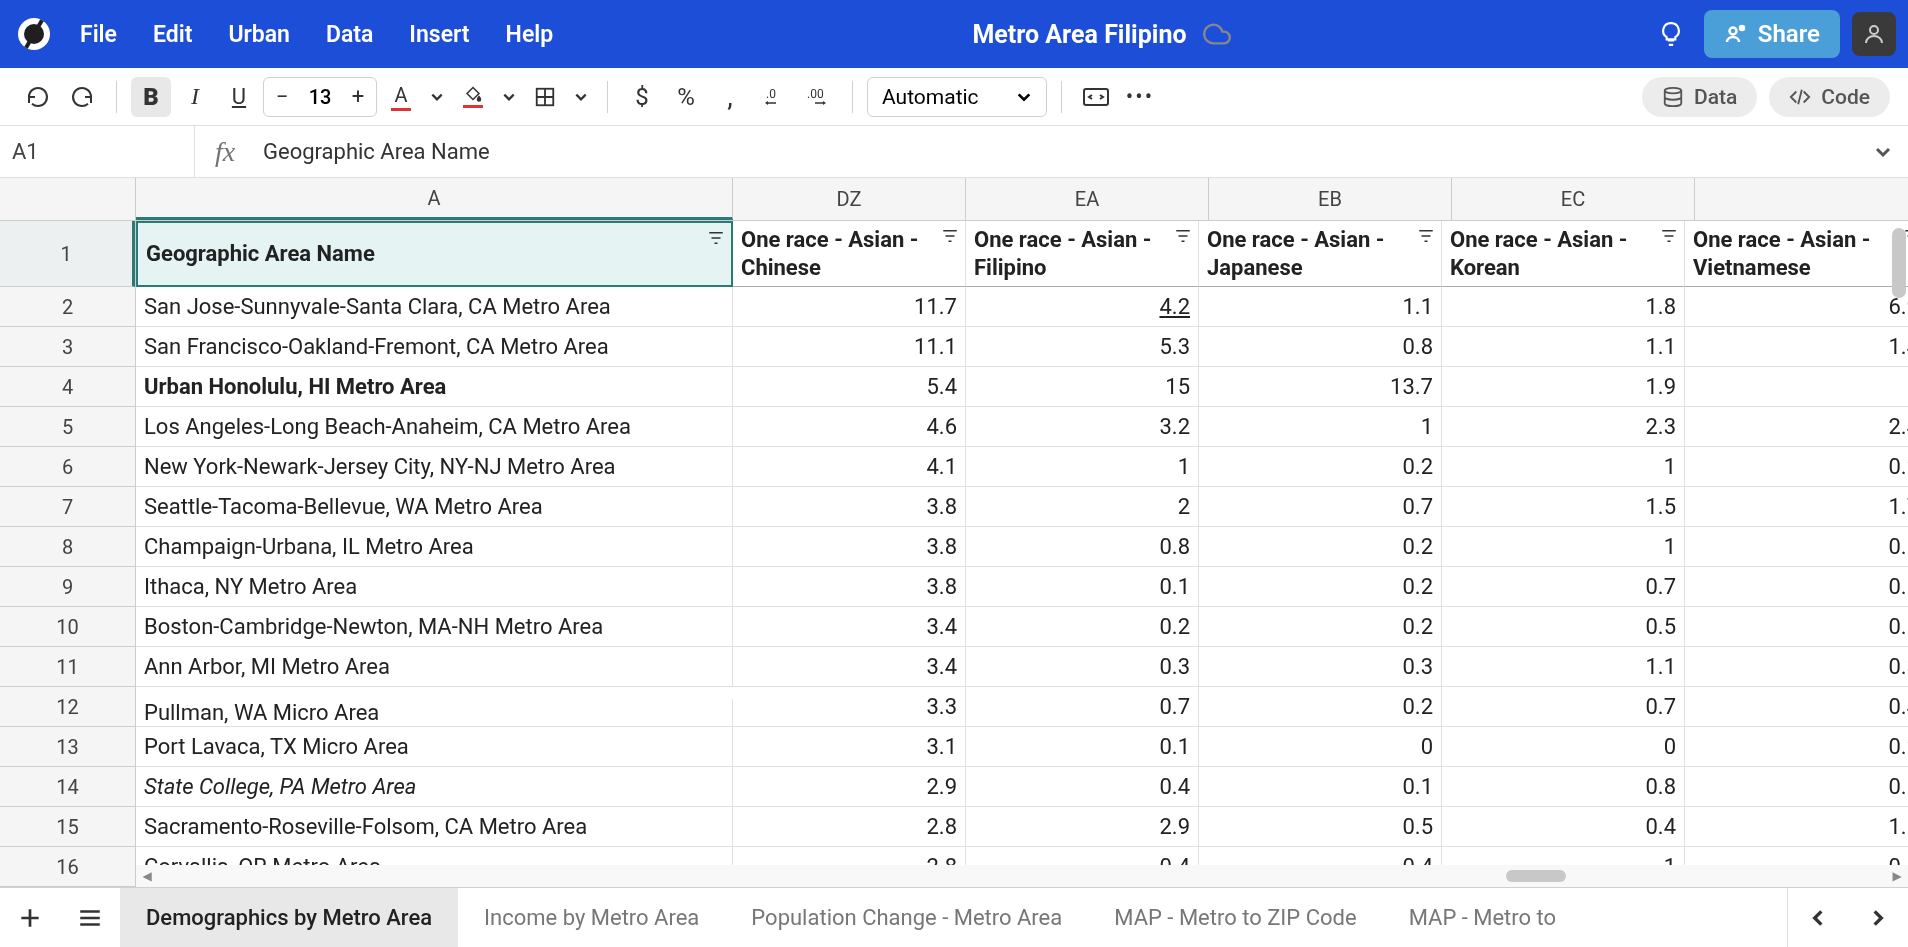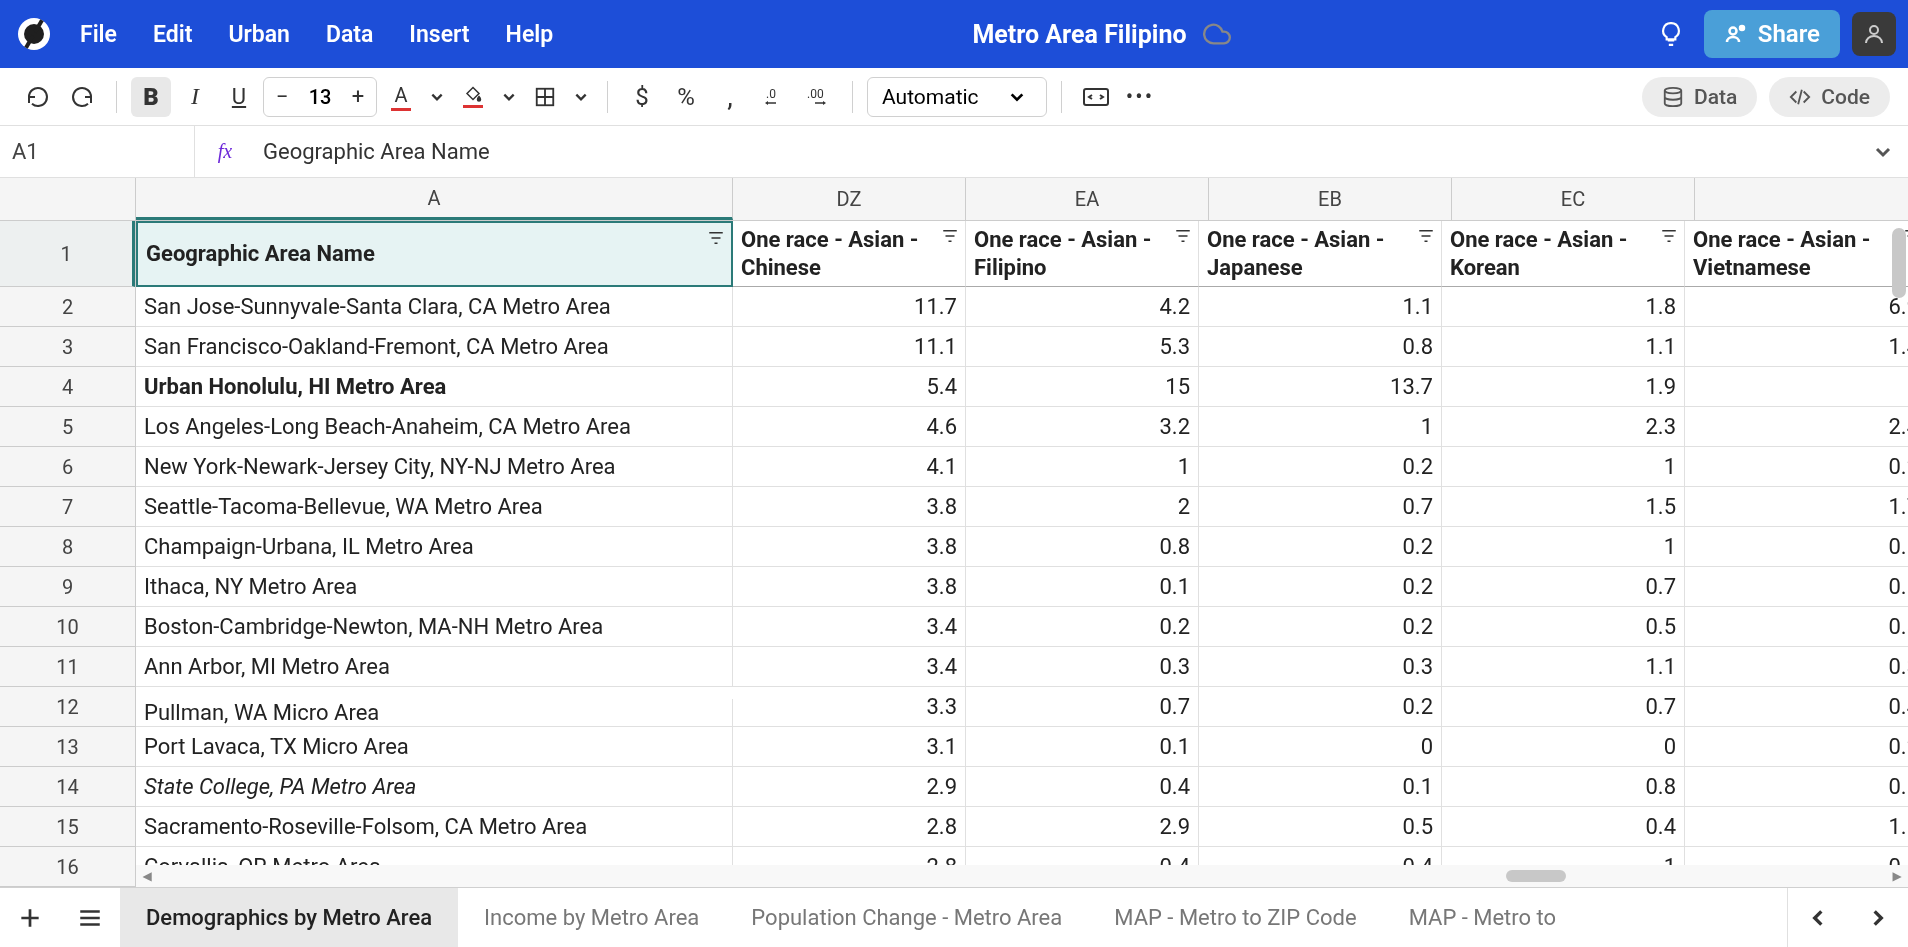--- a/index.html
+++ b/index.html
@@ -20,28 +20,28 @@
 .user-btn { background: #3a3a3a; width: 44px; height: 44px; border-radius: 8px; display: flex; align-items: center; justify-content: center; cursor: pointer; }
 
 
 .toolbar { height: 58px; background: #fff; border-bottom: 1px solid #e0e0e0; display: flex; align-items: center; padding: 0 18px; gap: 4px; }
 .tb-btn { width: 40px; height: 40px; display: flex; align-items: center; justify-content: center; cursor: pointer; border-radius: 6px; color: #333; }
 .tb-btn.active { background: #e8e8e8; }
 .tb-sep { width: 1px; height: 32px; background: #d0d0d0; margin: 0 10px; }
 .font-size-group { display: flex; align-items: center; border: 1px solid #d0d0d0; border-radius: 6px; height: 40px; }
 .font-size-group .tb-btn { width: 36px; height: 38px; }
 .font-size-val { width: 40px; text-align: center; font-size: 20px; font-weight: 500; }
-.format-select { border: 1px solid #d0d0d0; border-radius: 6px; height: 40px; padding: 0 14px; display: flex; align-items: center; gap: 30px; font-size: 21px; cursor: pointer; min-width: 180px; }
+.format-select { border: 1px solid #d0d0d0; border-radius: 6px; height: 40px; padding: 0 14px; display: flex; align-items: center; gap: 30px; font-size: 21px; cursor: pointer; min-width: 180px; justify-content: space-between; }
 .toolbar-right { margin-left: auto; display: flex; gap: 12px; }
 .pill-btn { background: #ececec; border-radius: 20px; padding: 8px 20px; display: flex; align-items: center; gap: 10px; font-size: 21px; font-weight: 500; color: #555; cursor: pointer; }
 
 
 .formula-bar { height: 52px; border-bottom: 1px solid #e0e0e0; display: flex; align-items: center; }
 .cell-ref { width: 195px; padding: 0 12px; font-size: 22px; color: #444; border-right: 1px solid #e0e0e0; height: 100%; display: flex; align-items: center; }
-.fx-label { width: 60px; text-align: center; font-size: 20px; color: #6d28d9; font-style: italic; font-family: Georgia, serif; }
+.fx-label { width: 60px; text-align: center; font-size: 28px; color: #737373; font-style: italic; font-family: Georgia, serif; }
 .formula-input { flex: 1; font-size: 22px; padding: 0 8px; color: #333; }
 .formula-expand { width: 50px; display: flex; align-items: center; justify-content: center; cursor: pointer; }
 
 
 .grid-area { position: relative; height: 709px; overflow: hidden; }
 .grid-corner { position: absolute; top: 0; left: 0; width: 136px; height: 43px; background: #f5f5f5; border-right: 1px solid #ccc; border-bottom: 1px solid #ccc; z-index: 3; }
 .col-headers { position: absolute; top: 0; left: 136px; right: 0; height: 43px; background: #f5f5f5; border-bottom: 1px solid #ccc; display: flex; z-index: 2; }
 .col-header { border-right: 1px solid #ccc; display: flex; align-items: center; justify-content: center; font-size: 20px; color: #444; flex-shrink: 0; }
 .col-header.sel { border-bottom: 3px solid #2b7a78; }
 .row-headers { position: absolute; top: 43px; left: 0; width: 136px; background: #f5f5f5; border-right: 1px solid #ccc; z-index: 2; }
@@ -311,21 +311,21 @@
           </span></div>
         <div class="cell hdr-cell" style="width: 243px;">One race - Asian - Vietnamese<span class="filter-icon">
             <svg width="18" height="18" viewBox="0 0 24 24" fill="none" stroke="currentColor" stroke-width="2">
               <path d="M3 5h18M6 12h12M10 19h4"></path>
             </svg>
           </span></div>
       </div>
       <div class="cell-row">
         <div class="cell" style="width: 597px;">San Jose-Sunnyvale-Santa Clara, CA Metro Area</div>
         <div class="cell num" style="width: 233px;">11.7</div>
-        <div class="cell num" style="width: 233px;">4.2</div>
+        <div class="cell num" style="width: 233px; text-decoration: underline;">4.2</div>
         <div class="cell num" style="width: 243px;">1.1</div>
         <div class="cell num" style="width: 243px;">1.8</div>
         <div class="cell num" style="width: 243px;">6.9</div>
       </div>
       <div class="cell-row">
         <div class="cell" style="width: 597px;">San Francisco-Oakland-Fremont, CA Metro Area</div>
         <div class="cell num" style="width: 233px;">11.1</div>
         <div class="cell num" style="width: 233px;">5.3</div>
         <div class="cell num" style="width: 243px;">0.8</div>
         <div class="cell num" style="width: 243px;">1.1</div>

